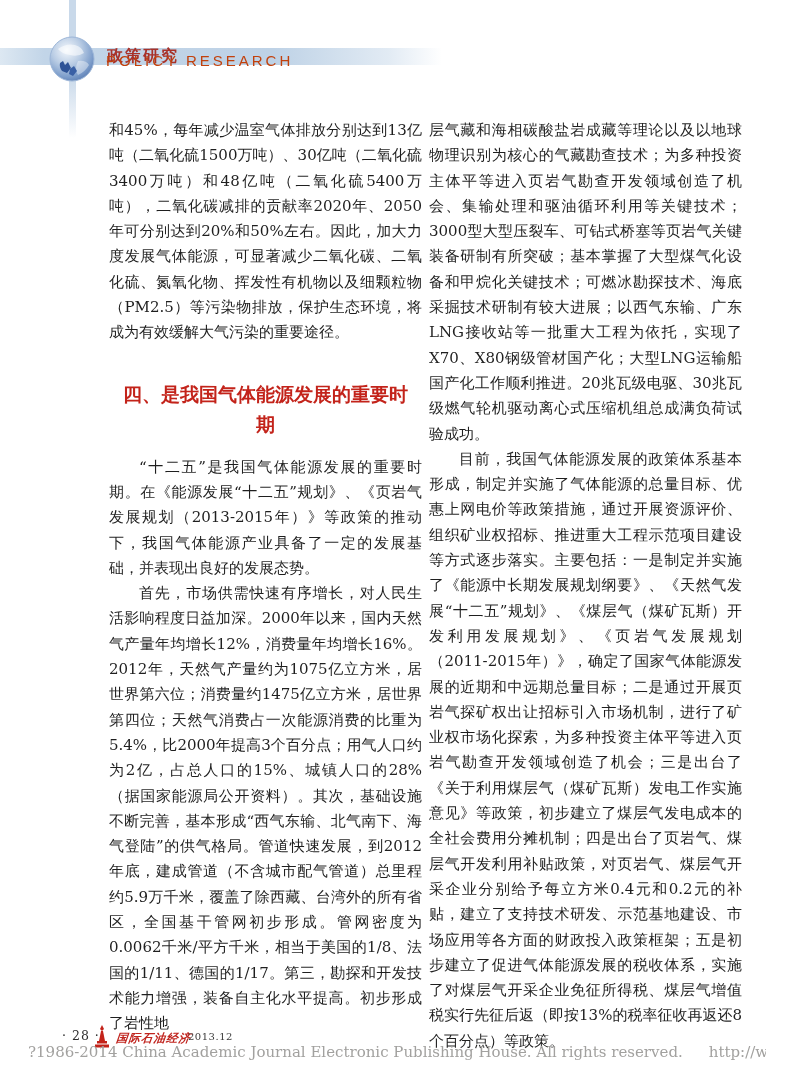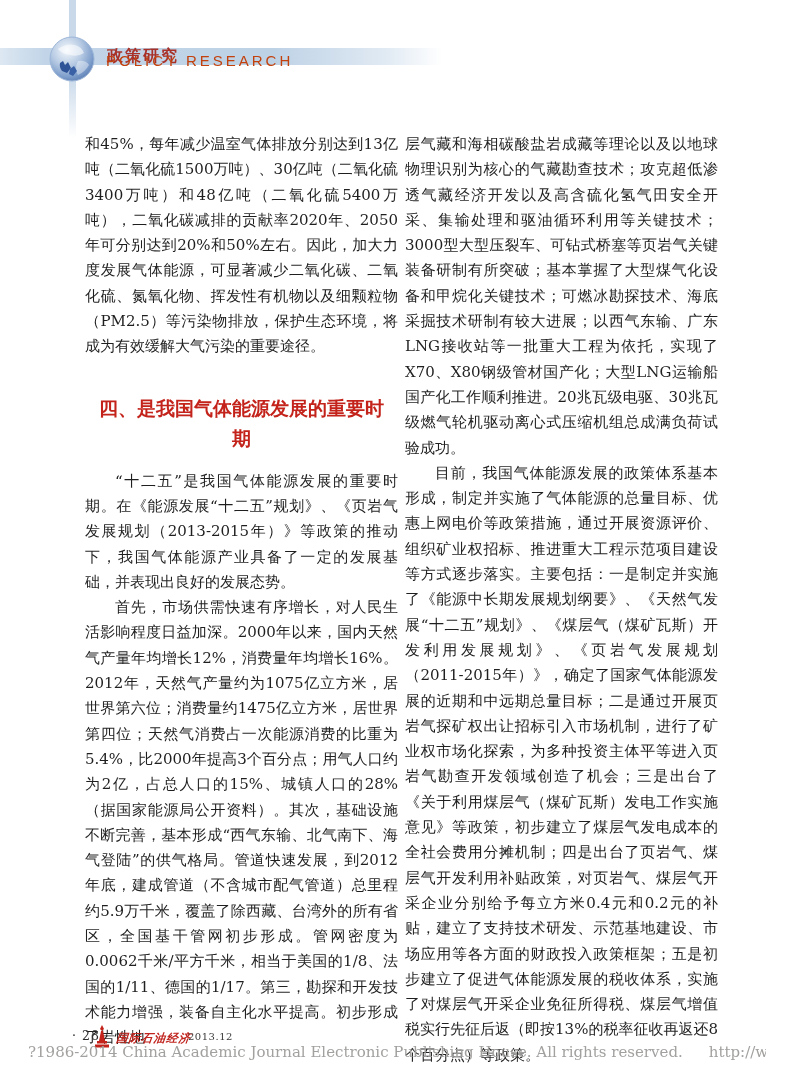--- a/index.html
+++ b/index.html
@@ -21,36 +21,36 @@
     position:absolute;left:107px;top:46px;font-size:16px;font-weight:bold;
     color:#a8322a;letter-spacing:2px;line-height:20px;
   }
   .section-title-en{
     position:absolute;left:106px;top:52px;font-size:15px;color:#c2410c;
     font-family:"Liberation Sans","DejaVu Sans",sans-serif;letter-spacing:3px;
   }
   .globe{position:absolute;left:48px;top:35px;width:48px;height:48px;}
   
   .col{
-    position:absolute;top:132px;width:313px;
+    position:absolute;top:118px;width:313px;
     font-size:15px;line-height:25.3px;color:#1f1f1f;
-    text-align:justify;text-justify:inter-ideograph;
+    text-align:justify;text-justify:inter-ideograph;margin-left:24px;
   }
   .col-left{left:85px;}
   .col-right{left:405px;}
   .col p{margin:0;padding:0;}
   .indent{text-indent:2em;}
   .sec-heading{
     margin:33px 6px 16px 6px !important;
     color:#c3231a;font-weight:bold;font-size:19px;line-height:30px;
     text-align:center;text-indent:0;
   }
   
   .page-num{
-    position:absolute;left:72px;top:1028px;font-size:12.5px;color:#2c2c2c;letter-spacing:1px;text-align:center;
+    position:absolute;left:62px;top:1028px;font-size:12.5px;color:#2c2c2c;letter-spacing:1px;text-align:center;
   }
   .footer-logo{position:absolute;left:93px;top:1025px;width:18px;height:23px;}
   .journal-name{
     position:absolute;left:116px;top:1031px;font-size:11.5px;color:#c0241e;
     font-style:italic;font-weight:bold;letter-spacing:1px;transform:skewX(-6deg);
   }
   .journal-issue{
     position:absolute;left:188px;top:1031px;font-size:10px;color:#3a3a3a;letter-spacing:.5px;
   }
   .copyright{
@@ -88,21 +88,21 @@
 
   <div class="col col-left">
     <p>和45%，每年减少温室气体排放分别达到13亿吨（二氧化硫1500万吨）、30亿吨（二氧化硫3400万吨）和48亿吨（二氧化硫5400万吨），二氧化碳减排的贡献率2020年、2050年可分别达到20%和50%左右。因此，加大力度发展气体能源，可显著减少二氧化碳、二氧化硫、氮氧化物、挥发性有机物以及细颗粒物（PM2.5）等污染物排放，保护生态环境，将成为有效缓解大气污染的重要途径。</p>
     <p class="sec-heading"><span>四、是我国气体能源发展的重要时期</span><br>
     </p>
     <p class="indent">“十二五”是我国气体能源发展的重要时期。在《能源发展“十二五”规划》、《页岩气发展规划（2013-2015年）》等政策的推动下，我国气体能源产业具备了一定的发展基础，并表现出良好的发展态势。</p>
     <p class="indent">首先，市场供需快速有序增长，对人民生活影响程度日益加深。2000年以来，国内天然气产量年均增长12%，消费量年均增长16%。2012年，天然气产量约为1075亿立方米，居世界第六位；消费量约1475亿立方米，居世界第四位；天然气消费占一次能源消费的比重为5.4%，比2000年提高3个百分点；用气人口约为2亿，占总人口的15%、城镇人口的28%（据国家能源局公开资料）。其次，基础设施不断完善，基本形成“西气东输、北气南下、海气登陆”的供气格局。管道快速发展，到2012年底，建成管道（不含城市配气管道）总里程约5.9万千米，覆盖了除西藏、台湾外的所有省区，全国基干管网初步形成。管网密度为0.0062千米/平方千米，相当于美国的1/8、法国的1/11、德国的1/17。第三，勘探和开发技术能力增强，装备自主化水平提高。初步形成了岩性地</p>
   </div>
 
   <div class="col col-right">
-    <p>层气藏和海相碳酸盐岩成藏等理论以及以地球物理识别为核心的气藏勘查技术；攻克超低渗透气藏经济开发以及高含硫化氢气田安全开采、集输处理和驱油循环利用等关键技术；3000型大型压裂车、可钻式桥塞等页岩气关键装备研制有所突破；基本掌握了大型煤气化设备和甲烷化关键技术；可燃冰勘探技术、海底采掘技术研制有较大进展；以西气东输、广东LNG接收站等一批重大工程为依托，实现了X70、X80钢级管材国产化；大型LNG运输船国产化工作顺利推进。20兆瓦级电驱、30兆瓦级燃气轮机驱动离心式压缩机组总成满负荷试验成功。</p>
+    <p>层气藏和海相碳酸盐岩成藏等理论以及以地球物理识别为核心的气藏勘查技术；为多种投资主体平等进入页岩气勘查开发领域创造了机会、集输处理和驱油循环利用等关键技术；3000型大型压裂车、可钻式桥塞等页岩气关键装备研制有所突破；基本掌握了大型煤气化设备和甲烷化关键技术；可燃冰勘探技术、海底采掘技术研制有较大进展；以西气东输、广东LNG接收站等一批重大工程为依托，实现了X70、X80钢级管材国产化；大型LNG运输船国产化工作顺利推进。20兆瓦级电驱、30兆瓦级燃气轮机驱动离心式压缩机组总成满负荷试验成功。</p>
     <p class="indent">目前，我国气体能源发展的政策体系基本形成，制定并实施了气体能源的总量目标、优惠上网电价等政策措施，通过开展资源评价、组织矿业权招标、推进重大工程示范项目建设等方式逐步落实。主要包括：一是制定并实施了《能源中长期发展规划纲要》、《天然气发展“十二五”规划》、《煤层气（煤矿瓦斯）开发利用发展规划》、《页岩气发展规划（2011-2015年）》，确定了国家气体能源发展的近期和中远期总量目标；二是通过开展页岩气探矿权出让招标引入市场机制，进行了矿业权市场化探索，为多种投资主体平等进入页岩气勘查开发领域创造了机会；三是出台了《关于利用煤层气（煤矿瓦斯）发电工作实施意见》等政策，初步建立了煤层气发电成本的全社会费用分摊机制；四是出台了页岩气、煤层气开发利用补贴政策，对页岩气、煤层气开采企业分别给予每立方米0.4元和0.2元的补贴，建立了支持技术研发、示范基地建设、市场应用等各方面的财政投入政策框架；五是初步建立了促进气体能源发展的税收体系，实施了对煤层气开采企业免征所得税、煤层气增值税实行先征后返（即按13%的税率征收再返还8个百分点）等政策。</p>
   </div>
 
   <div class="page-num">· 28 ·</div>
 
   <svg class="footer-logo" viewBox="0 0 18 23">
     <polygon points="9,0 11,4 9,6 7,4" fill="#c3231a"></polygon>
     <polygon points="8,6 10,6 12,16 6,16" fill="#c3231a"></polygon>
     <rect x="4" y="16" width="10" height="2.5" fill="#c3231a"></rect>
     <rect x="2" y="19.5" width="14" height="3" fill="#c3231a"></rect>

